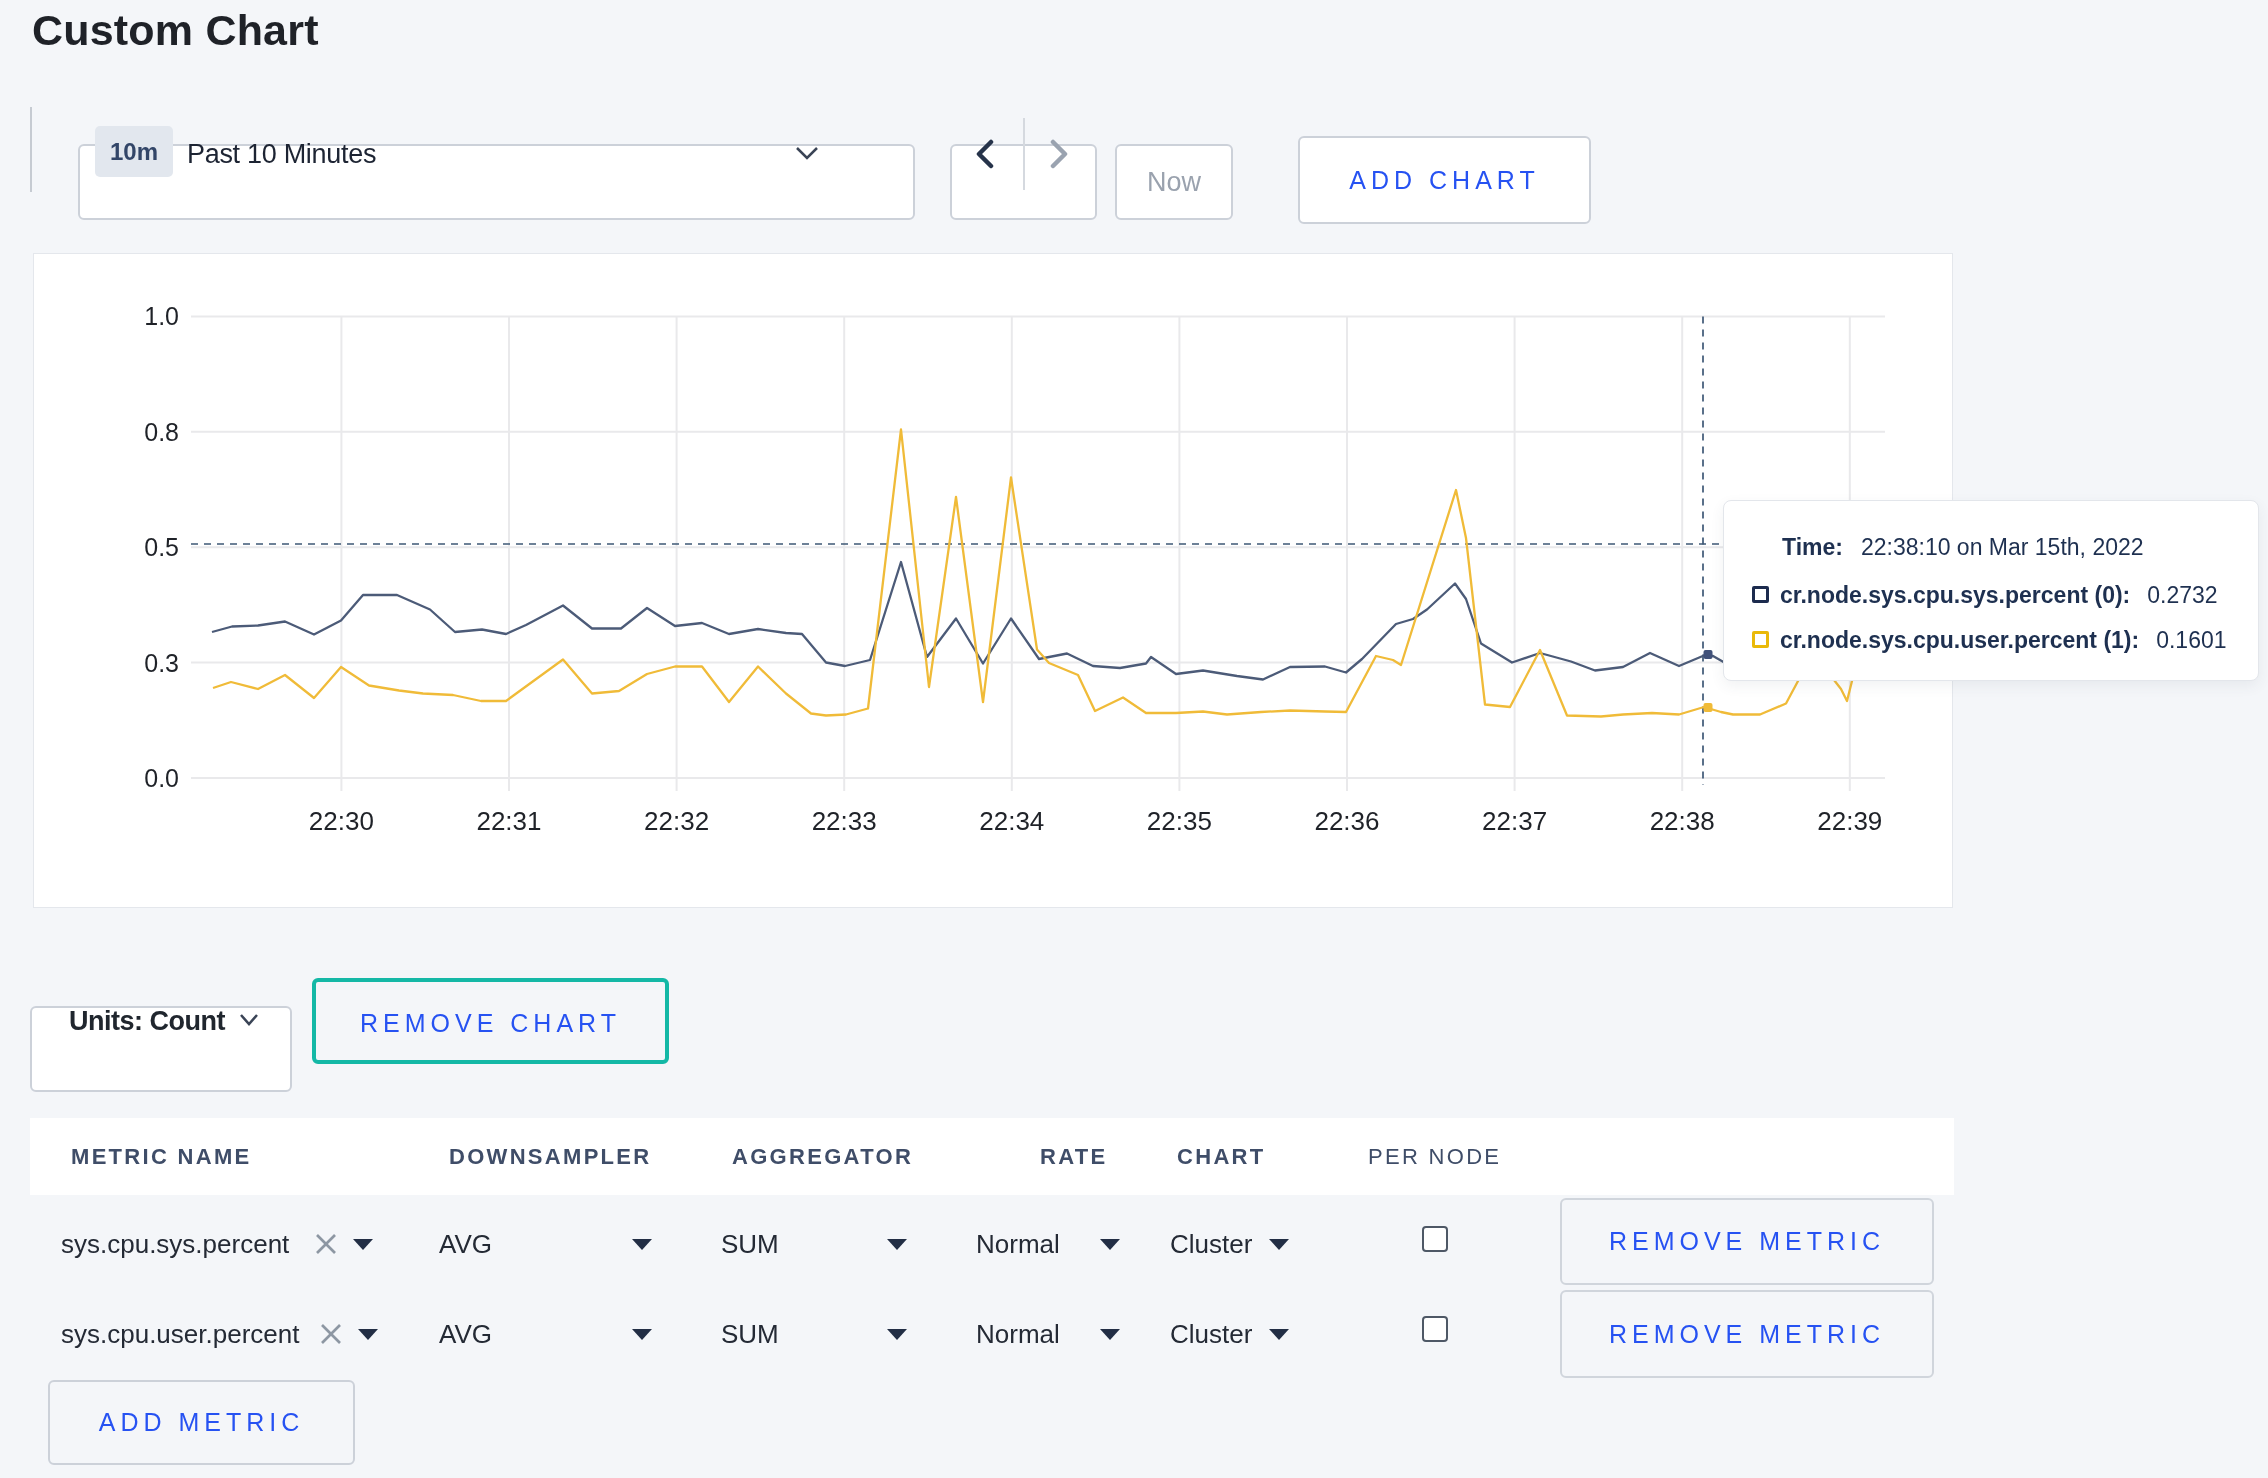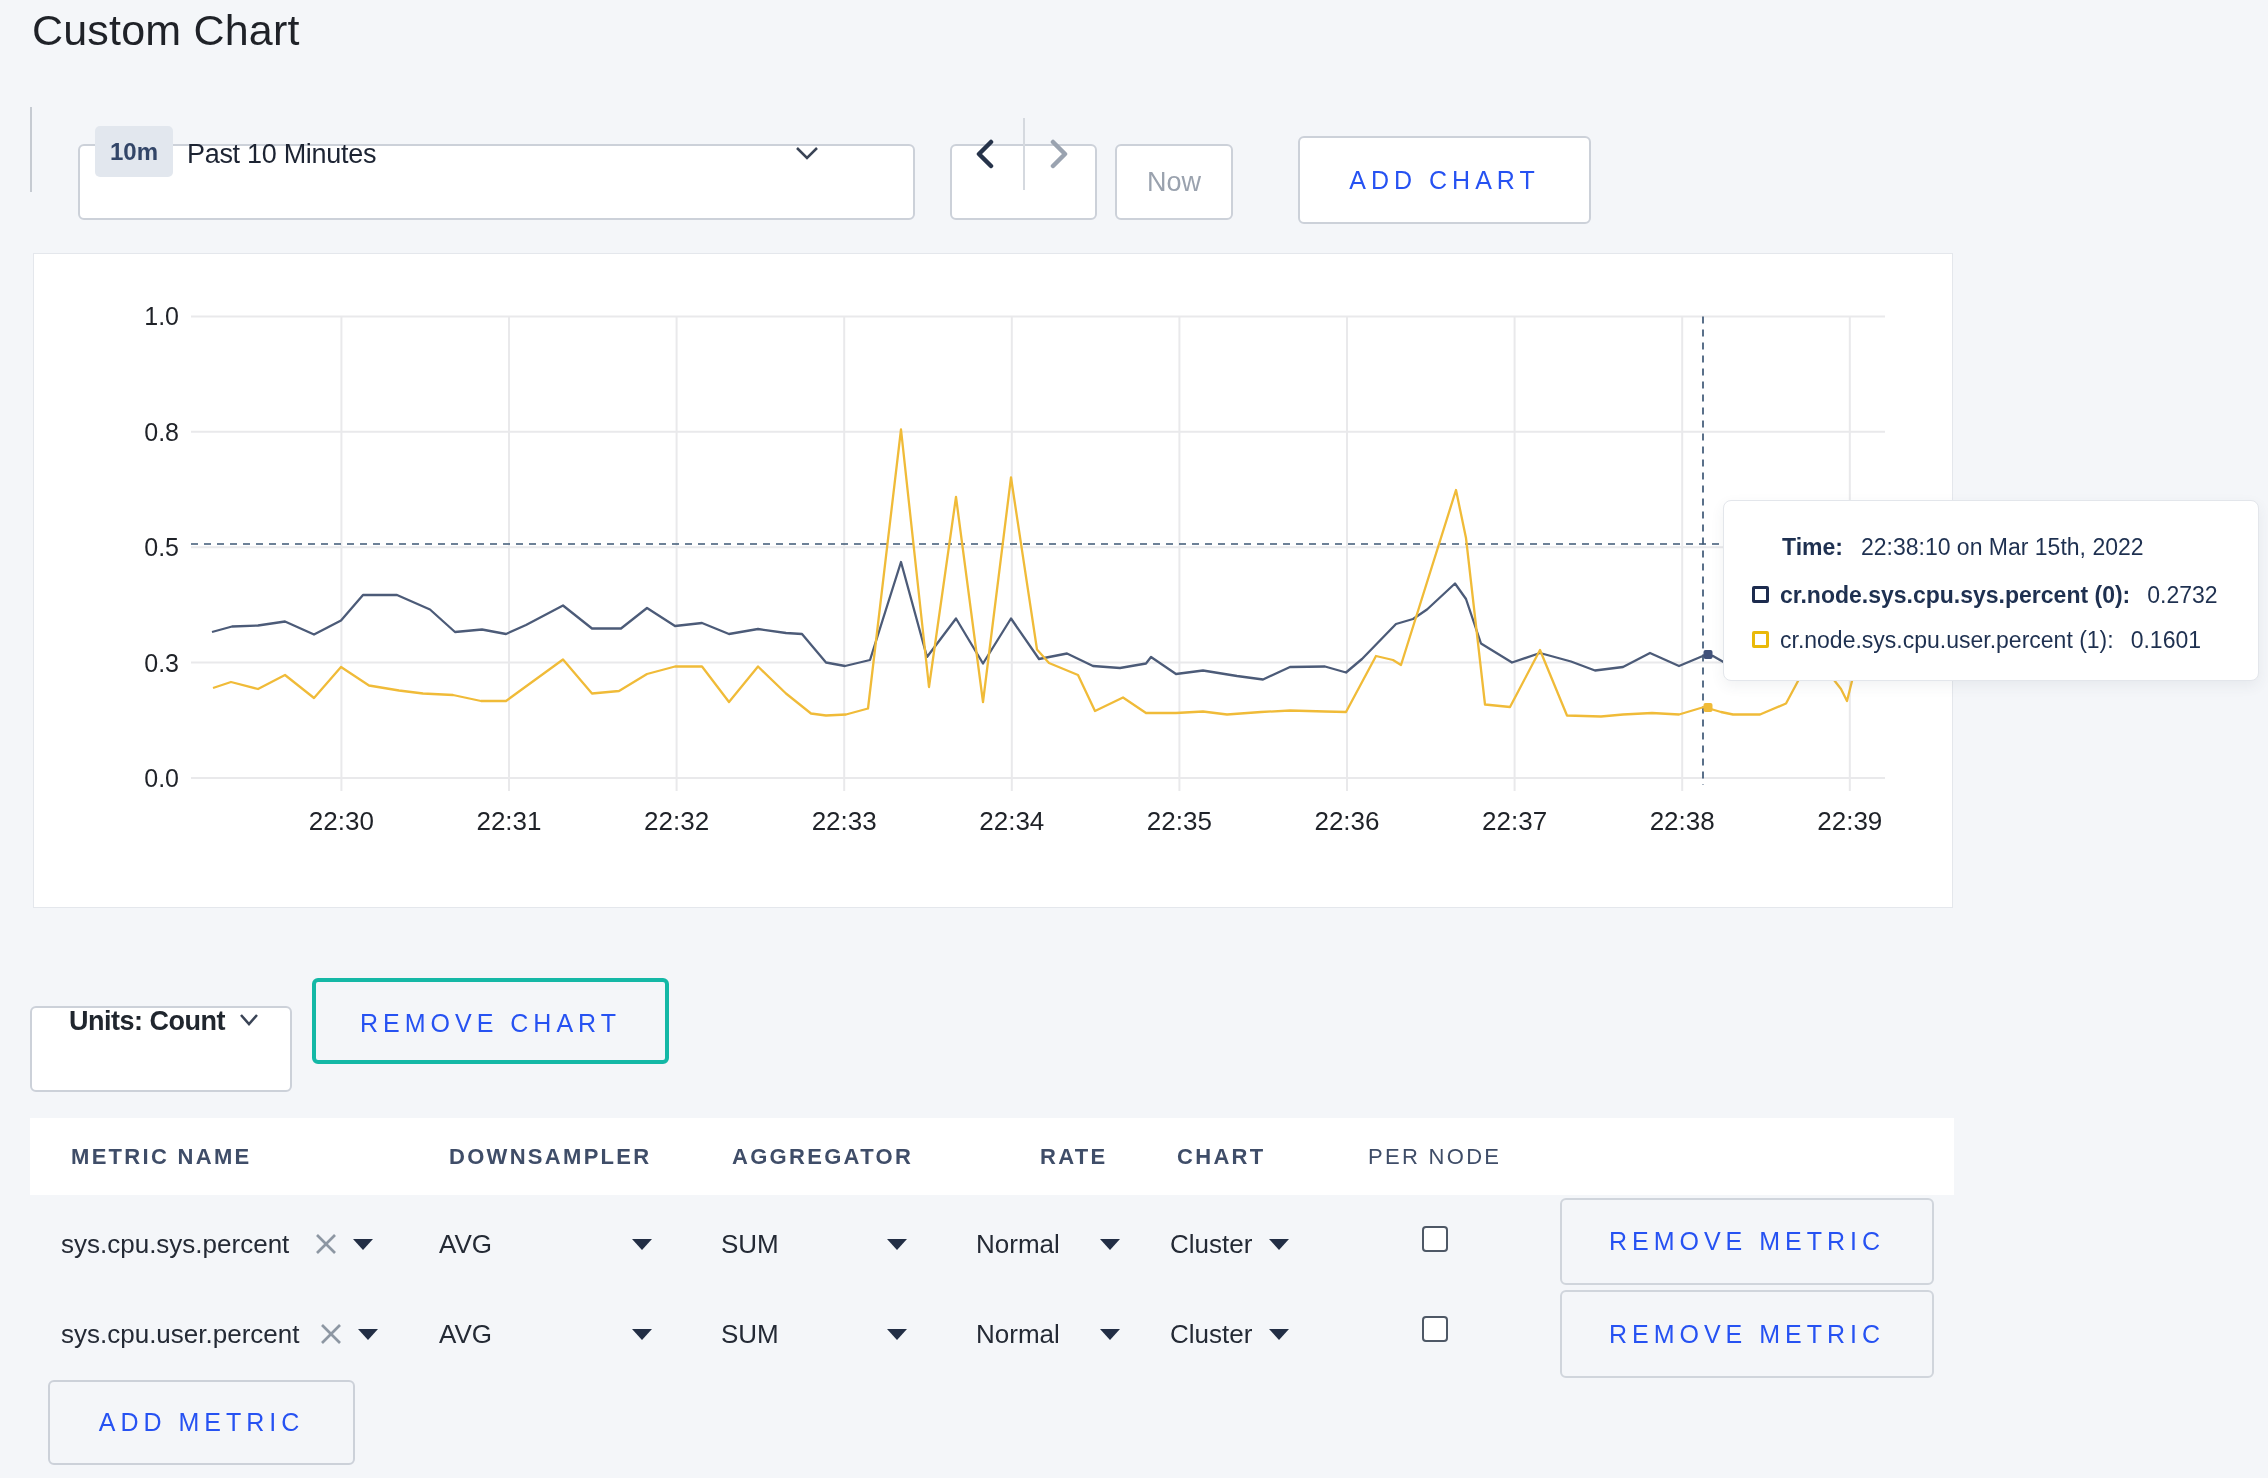--- a/index.html
+++ b/index.html
@@ -2,21 +2,21 @@
 <html><head><meta charset="utf-8">
 <style>
 * { margin:0; padding:0; box-sizing:border-box; }
 html,body { width:2268px; height:1478px; background:#f4f6f9; font-family:"Liberation Sans", sans-serif; position:relative; overflow:hidden; }
 .abs { position:absolute; }
 .btn { position:absolute; background:#fff; border:2px solid #ccd1d9; border-radius:6px;margin-top:28px; }
 .bluetxt { color:#2652f2; font-weight:400; letter-spacing:5px; font-size:25px; }
 .tri { position:absolute; width:0; height:0; border-left:10px solid transparent; border-right:10px solid transparent; border-top:11px solid #222e45; }
 </style></head>
 <body>
-<div class="abs" style="left:32px;top:6px;font-size:43px;color:#1f2228;font-weight:400;letter-spacing:0.2px">Custom Chart</div>
+<div class="abs" style="left:32px;top:6px;font-size:43px;color:#1f2228;font-weight:700;letter-spacing:0.2px">Custom Chart</div>
 
 <div class="abs" style="left:30px;top:107px;width:2px;height:85px;background:#c6cbd2"></div>
 <div class="btn" style="left:78px;top:116px;width:837px;height:76px"></div>
 <div class="abs" style="left:95px;top:126px;width:78px;height:51px;background:#e2e7ee;border-radius:5px;text-align:center;line-height:51px;font-size:24px;font-weight:bold;color:#334668">10m</div>
 <div class="abs" style="left:187px;top:116px;height:76px;line-height:76px;font-size:27px;letter-spacing:-0.3px;color:#1d2433">Past 10 Minutes</div>
 <svg class="abs" style="left:794px;top:144px" width="26" height="18" xmlns="http://www.w3.org/2000/svg">
     <polyline points="3,4 13,14 23,4" fill="none" stroke="#3a4456" stroke-width="2.5"></polyline>
   </svg>
 
 <div class="btn" style="left:950px;top:116px;width:147px;height:76px"></div>
@@ -69,21 +69,21 @@
 <text x="1648.2" y="576.0" text-anchor="middle" font-size="26" fill="#1f2228">22:38</text>
 <text x="1815.8" y="576.0" text-anchor="middle" font-size="26" fill="#1f2228">22:39</text>
 </svg>
 </div>
 
 <div class="abs" style="left:1723px;top:500px;width:536px;height:181px;background:#fff;border:1px solid #e3e6eb;border-radius:8px;box-shadow:0 5px 14px rgba(60,70,90,0.07);color:#1e3050;font-size:23px">
   <div class="abs" style="left:58px;top:33px"><span style="font-weight:bold">Time:</span><span style="padding-left:18px">22:38:10 on Mar 15th, 2022</span></div>
   <div class="abs" style="left:28px;top:85px;width:17px;height:17px;border:3px solid #1c2b4e;border-radius:2px"></div>
   <div class="abs" style="left:56px;top:81px"><span style="font-weight:bold">cr.node.sys.cpu.sys.percent (0):</span><span style="padding-left:17px">0.2732</span></div>
   <div class="abs" style="left:28px;top:130px;width:17px;height:17px;border:3px solid #eab908;border-radius:2px"></div>
-  <div class="abs" style="left:56px;top:126px"><span style="font-weight:normal">cr.node.sys.cpu.user.percent (1):</span><span style="padding-left:17px">0.1601</span></div>
+  <div class="abs" style="left:56px;top:126px"><span style="font-weight:bold">cr.node.sys.cpu.user.percent (1):</span><span style="padding-left:17px">0.1601</span></div>
 </div>
 
 <div class="btn" style="left:30px;top:978px;width:262px;height:86px"></div>
 <div class="abs" style="left:69px;top:978px;height:96px;line-height:86px;font-size:27px;letter-spacing:-0.5px;font-weight:bold;color:#20262e">Units: Count</div>
 <svg class="abs" style="left:238px;top:1012px" width="22" height="16" xmlns="http://www.w3.org/2000/svg">
     <polyline points="3,3 11,12 19,3" fill="none" stroke="#3a4456" stroke-width="2.5"></polyline>
   </svg>
 <div class="abs bluetxt" style="left:312px;top:978px;width:357px;height:86px;line-height:82px;text-align:center;border:4px solid #14b8a6;border-radius:6px">REMOVE CHART</div>
 
 <div class="abs" style="left:30px;top:1118px;width:1924px;height:77px;background:#fff"></div>

